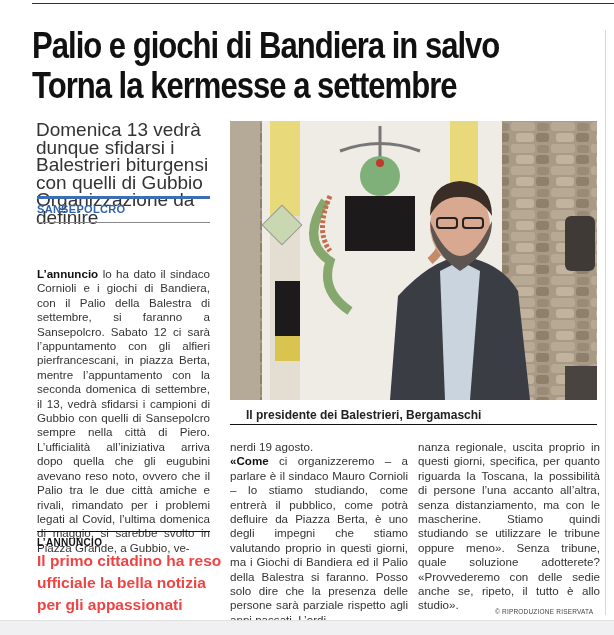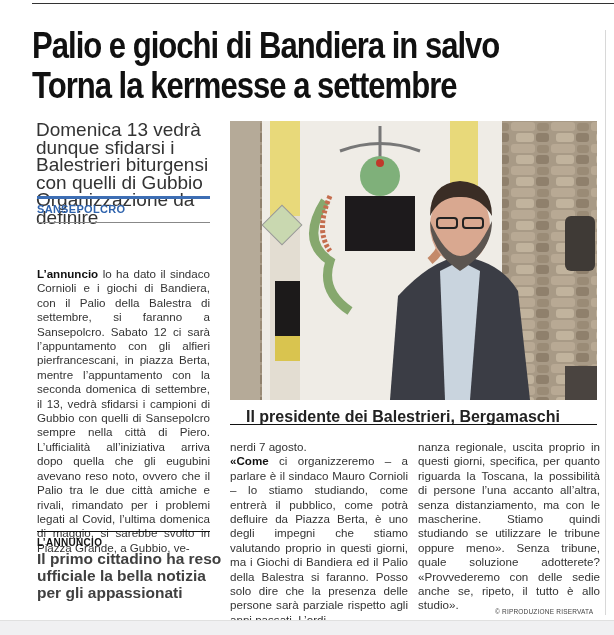--- a/index.html
+++ b/index.html
@@ -31,28 +31,28 @@
   .col1 {
     position:absolute; left:37px; top:238px; width:173px;
     font-size:11.6px; line-height:14.4px; color:#333; text-align:justify;margin-top:29px;
   }
   .col1 p { margin:0; }
   b.lead { color:#111; }
   .box-rule { position:absolute; left:37px; top:531px; width:173px; height:1px; background:#111; }
   .box-kicker { position:absolute; left:37px; top:537px; font-size:10px; font-weight:bold; color:#111; letter-spacing:0.3px; }
   .box-title {
     position:absolute; left:37px; top:550px; width:190px;
-    font-size:15.5px; line-height:17px; font-weight:bold; color:#404040;
+    font-size:15.5px; line-height:22px; font-weight:bold; color:#ef4444;
   }
   .photo {
     position:absolute; left:230px; top:121px; width:367px; height:279px; overflow:hidden;
     background:#9a8f80;
   }
   .caption {
-    position:absolute; left:230px; top:408px; font-size:16px; font-weight:bold; color:#222;padding-left:16px;
+    position:absolute; left:230px; top:408px; font-size:12px; font-weight:bold; color:#222;padding-left:16px;
   }
   .caption-rule { position:absolute; left:230px; top:424px; width:367px; height:1px; background:#111; }
   .col2, .col3 {
     position:absolute; top:440px; font-size:11.6px; line-height:14.4px; color:#333; text-align:justify;
   }
   .col2 { left:230px; width:178px; }
   .col3 { left:418px; width:182px; }
   .col2 p, .col3 p { margin:0; }
   .copyright {
     position:absolute; left:495px; top:608px; font-size:6.5px; color:#444; letter-spacing:0.2px;
@@ -125,21 +125,21 @@
 
     <rect x="335" y="95" width="30" height="55" rx="6" fill="#3f3a36"></rect>
     <rect x="335" y="245" width="32" height="34" fill="#4a4440"></rect>
   </svg>
 </div>
 
 <div class="caption">Il presidente dei Balestrieri, Bergamaschi</div>
 <div class="caption-rule"></div>
 
 <div class="col2">
-  <p>nerdi 7 agosto.</p>
+  <p>nerdi 19 agosto.</p>
   <p><b class="lead">«Come</b><span> ci organizzeremo – a parlare è il sindaco Mauro Cornioli – lo stiamo studiando, come entrerà il pubblico, come potrà defluire da Piazza Berta, è uno degli impegni che stiamo valutando proprio in questi giorni, ma i Giochi di Bandiera ed il Palio della Balestra si faranno. Posso solo dire che la presenza delle persone sarà parziale rispetto agli anni passati. L’ordi-</span></p>
 </div>
 
 <div class="col3">
   <p>nanza regionale, uscita proprio in questi giorni, specifica, per quanto riguarda la Toscana, la possibilità di persone l’una accanto all’altra, senza distanziamento, ma con le mascherine. Stiamo quindi studiando se utilizzare le tribune oppure meno». Senza tribune, quale soluzione adotterete? «Provvederemo con delle sedie anche se, ripeto, il tutto è allo studio».</p>
 </div>
 
 <div class="copyright">© RIPRODUZIONE RISERVATA</div>
 
 <div class="bottombar"></div>

